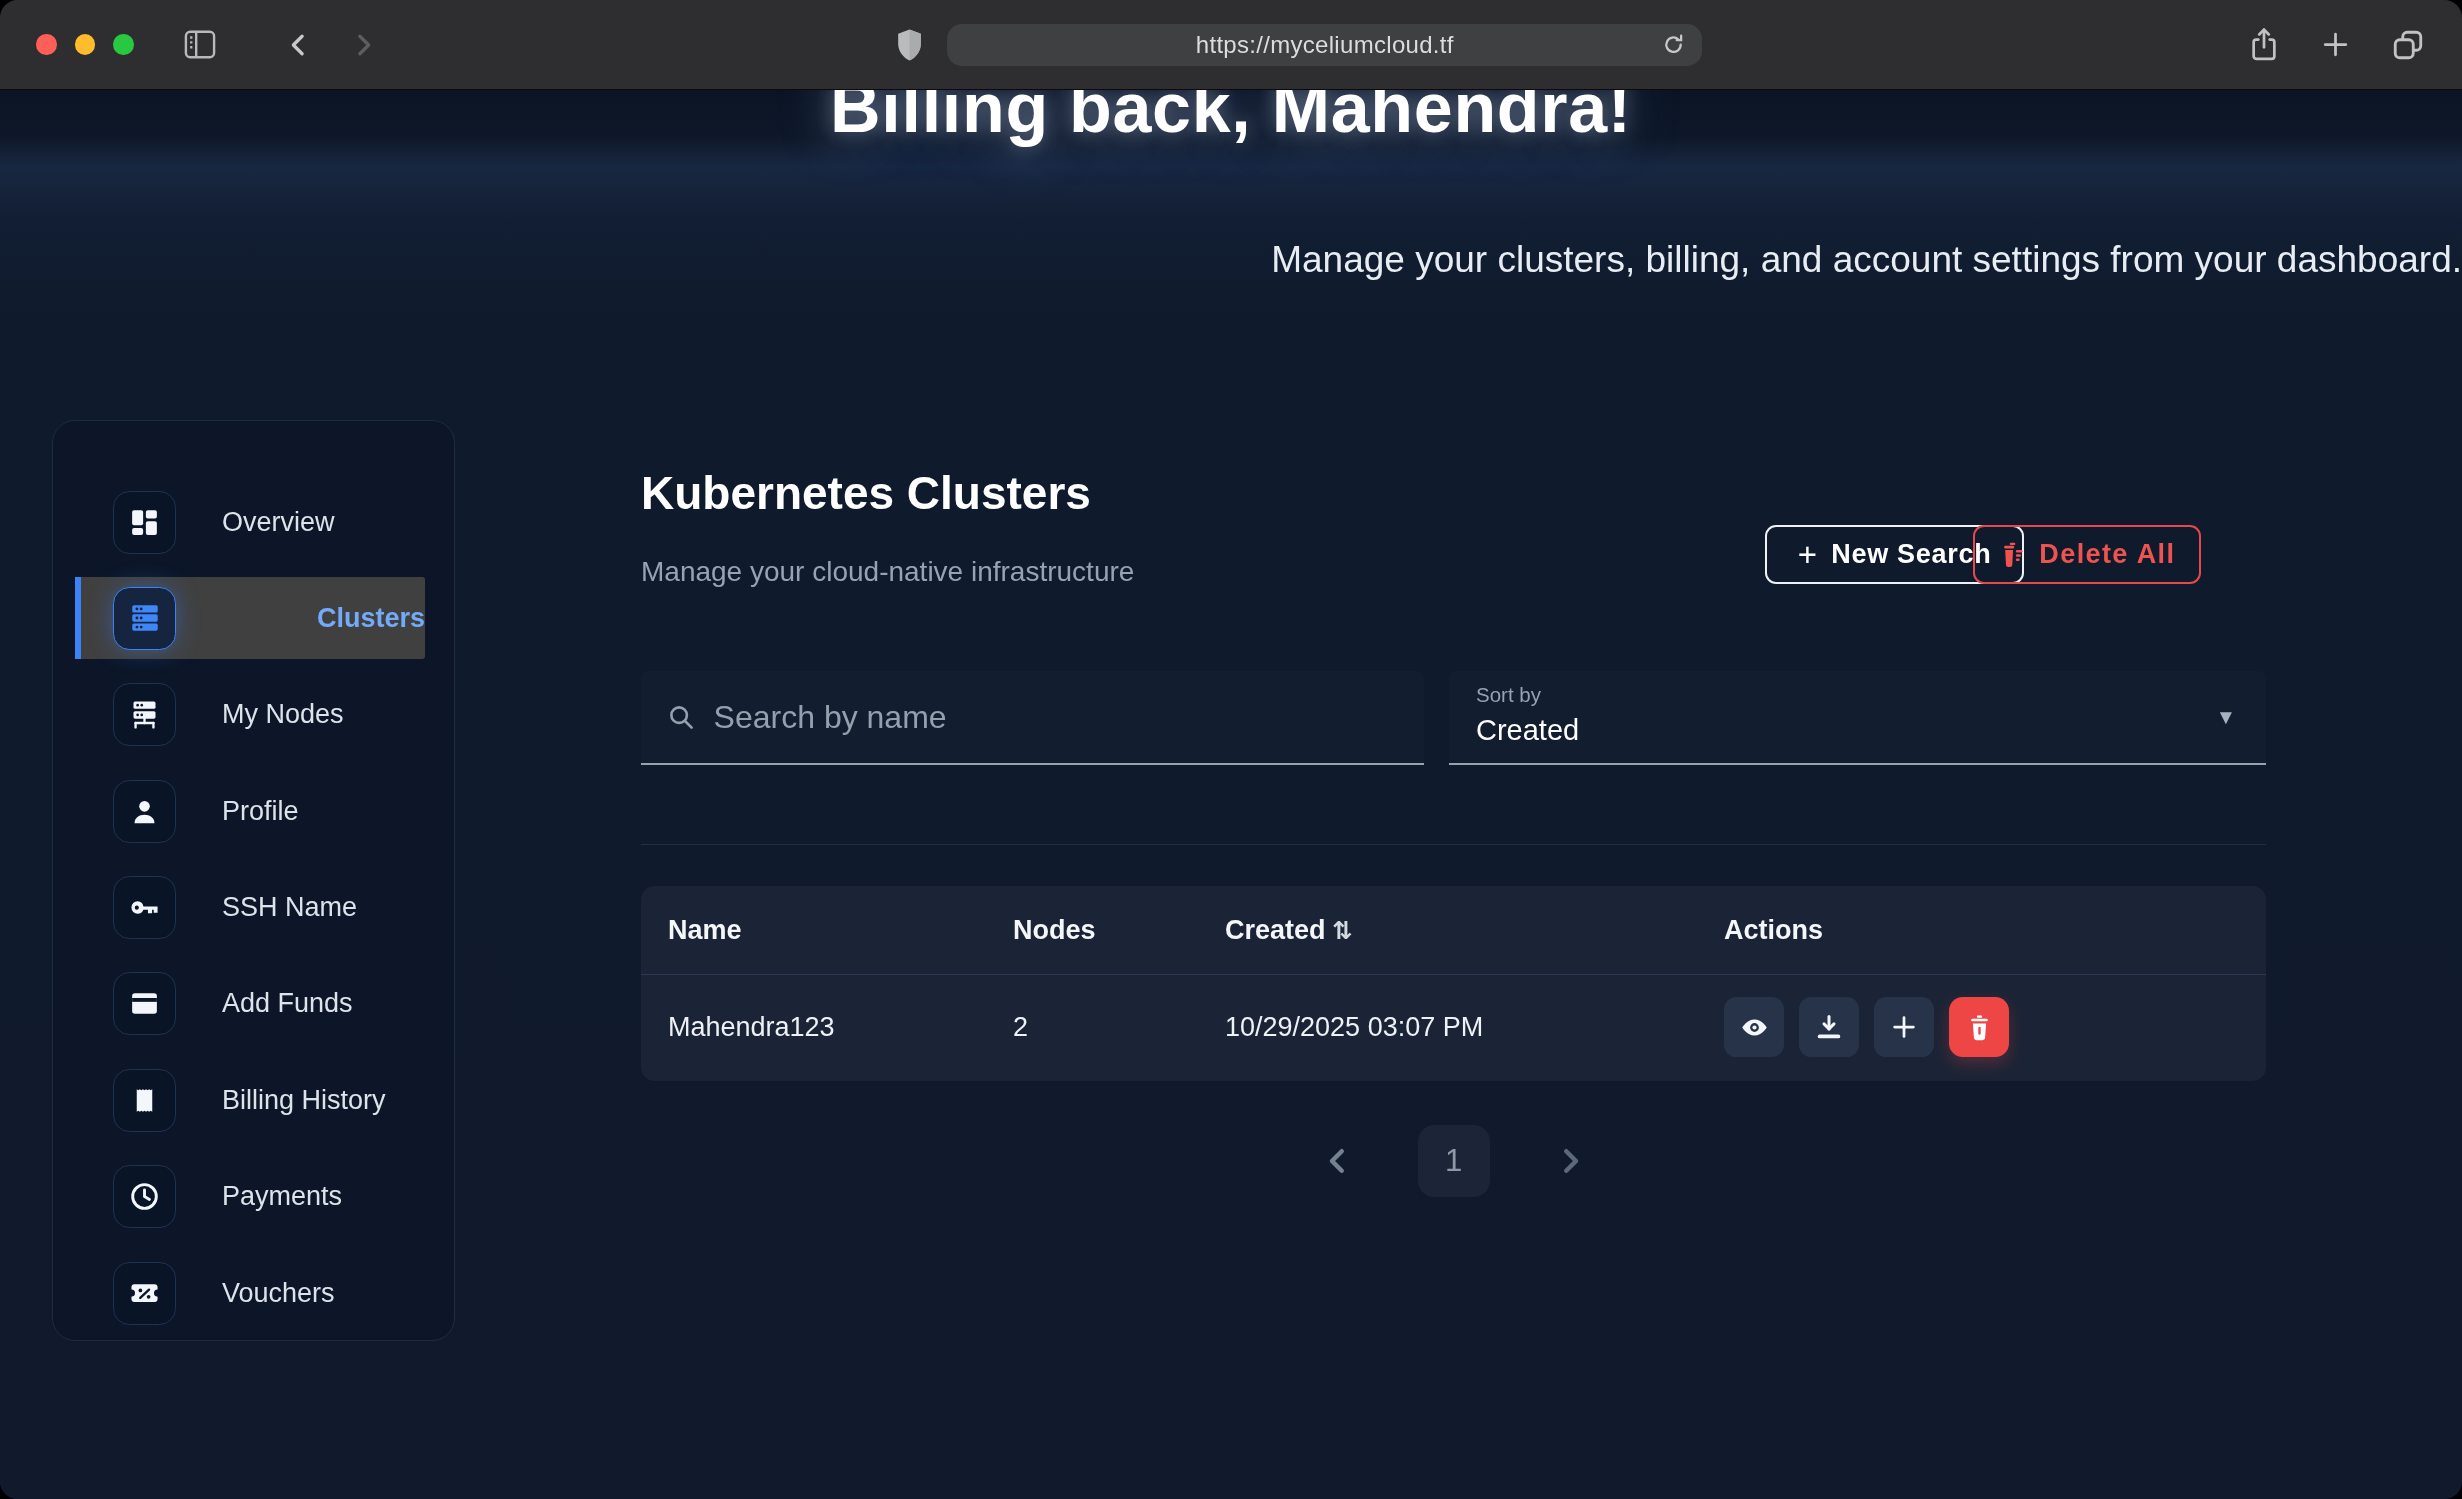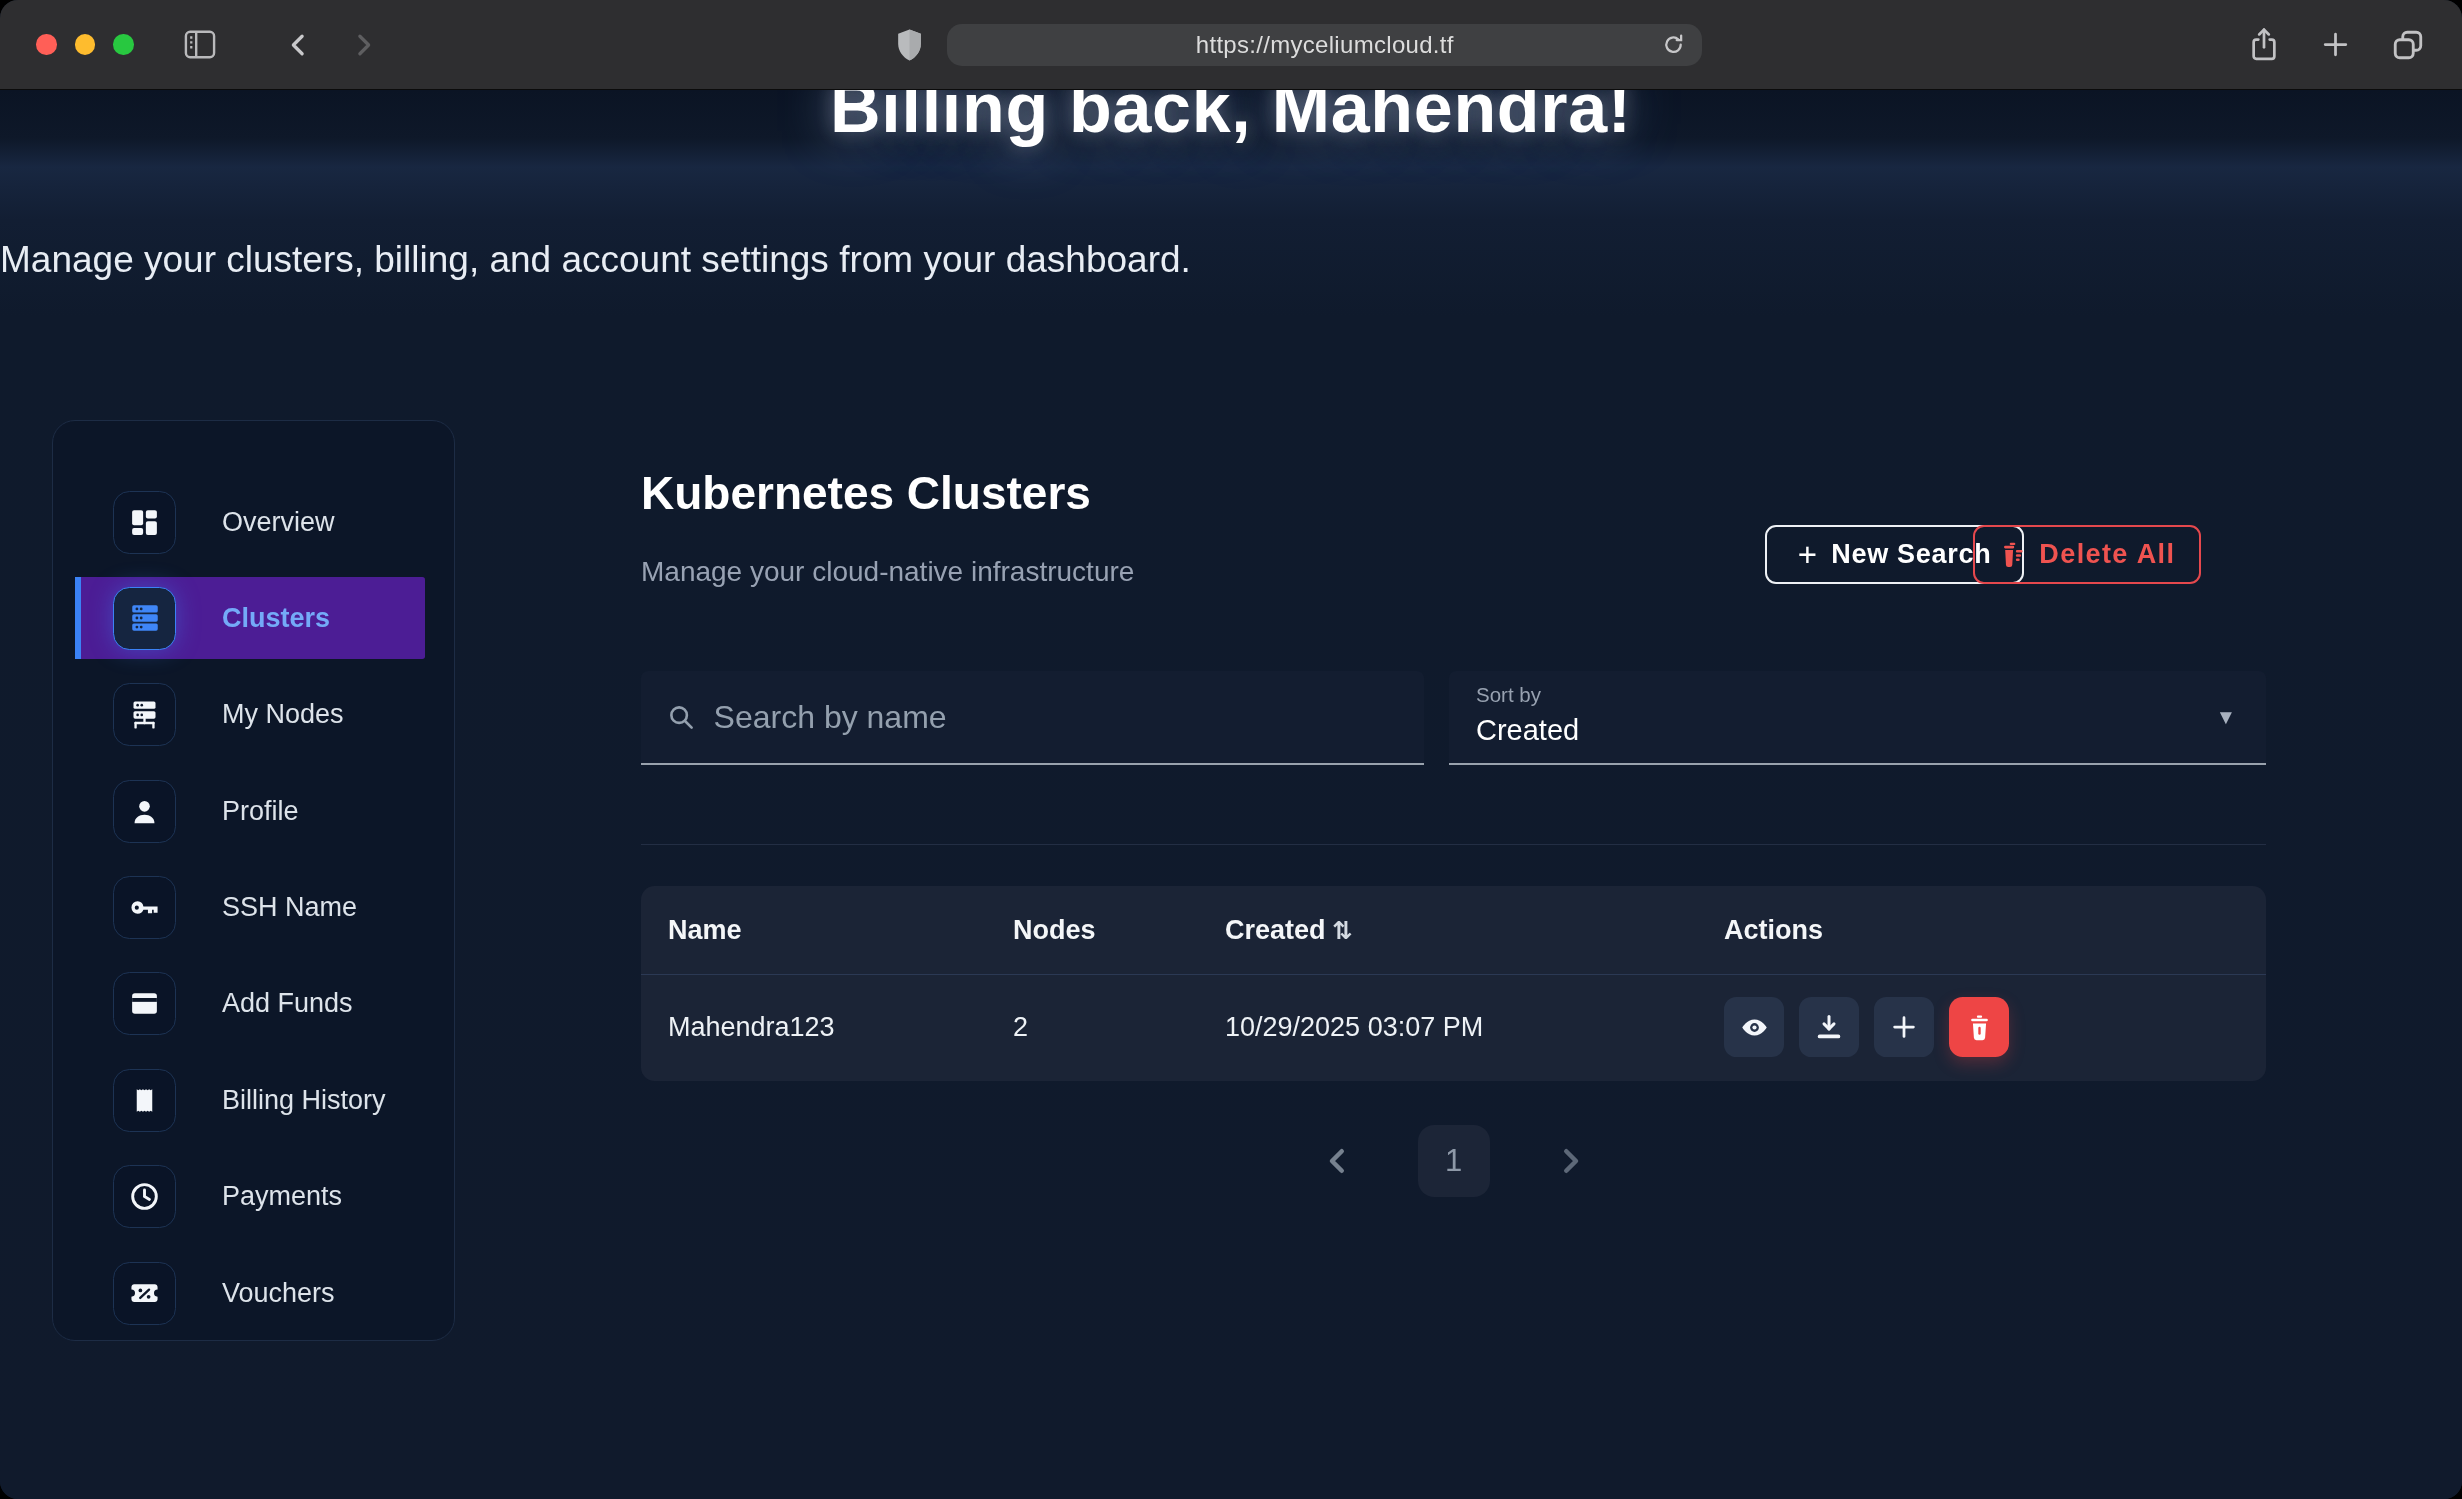--- a/index.html
+++ b/index.html
@@ -21,26 +21,26 @@
   .url-text{ font-size:24px; color:#dcdcdc; letter-spacing:0.3px; }
   .reload{ position:absolute; right:15px; top:50%; transform:translateY(-50%); }
   .right-icons{ display:flex; gap:38px; margin-left:27px; }
 
   
   .page{ position:absolute; top:90px; left:0; right:0; bottom:0; overflow:hidden;
     background: linear-gradient(180deg,#0b1424 0px,#0e1829 48px,#182741 77px,#121e33 130px,#0f1a2c 226px,#101a2c 100%); }
 
   .hero-title{ position:absolute; top:-22px; left:0; right:0; text-align:center; font-size:70px; font-weight:700; color:#ffffff; letter-spacing:0.7px;
     text-shadow: 0 0 48px rgba(170,200,255,.5), 0 0 19px rgba(255,255,255,.28); white-space:nowrap; }
-  .hero-sub{ position:absolute; top:149px; left:0; right:0; text-align:left; font-size:37px; color:#e8edf4; font-weight:400; }
+  .hero-sub{ position:absolute; top:149px; left:0; right:0; text-align:right; font-size:37px; color:#e8edf4; font-weight:400; }
 
   
   .sidebar{ position:absolute; left:52px; top:330px; width:403px; height:921px; border-radius:23px; border:1.4px solid #1d2c45; background:#0c1628; padding-top:60px; }
   .side-item{ position:relative; height:82px; margin:0 29px 14.4px 22px; display:flex; align-items:center; cursor:pointer; border-radius:2.7px; }
-  .side-item.active{ background:#4c1d95; }
+  .side-item.active{ background:#404040;justify-content:space-between; }
   .side-item.active::before{ content:""; position:absolute; left:0; top:0; bottom:0; width:6.2px; background:#3b82f6; }
   .tile{ width:63px; height:63px; margin-left:38px; border-radius:16.4px; border:1.4px solid #1d3354; background:rgba(10,20,38,.55); display:flex; align-items:center; justify-content:center; flex:none; }
   .side-item.active .tile{ border-color:#3b82f6; background:#152540; box-shadow:0 0 23px rgba(59,130,246,.4); }
   .side-label{ margin-left:46px; font-size:27px; color:#dde3ea; font-weight:500; }
   .side-item.active .side-label{ color:#74aaf8; font-weight:700; }
 
   
   .main{ position:absolute; left:641px; top:0; width:1625px; height:100%; }
   .kc-title{ position:absolute; top:376px; left:0; font-size:46px; font-weight:700; color:#ffffff; }
   .kc-sub{ position:absolute; top:466px; left:0; font-size:28px; color:#98a2b3; }

